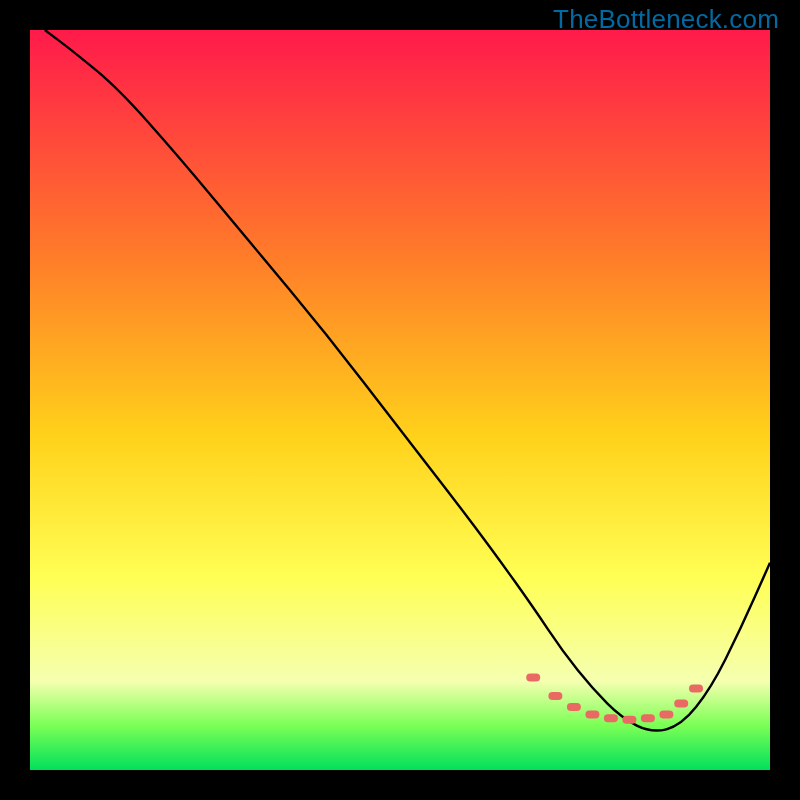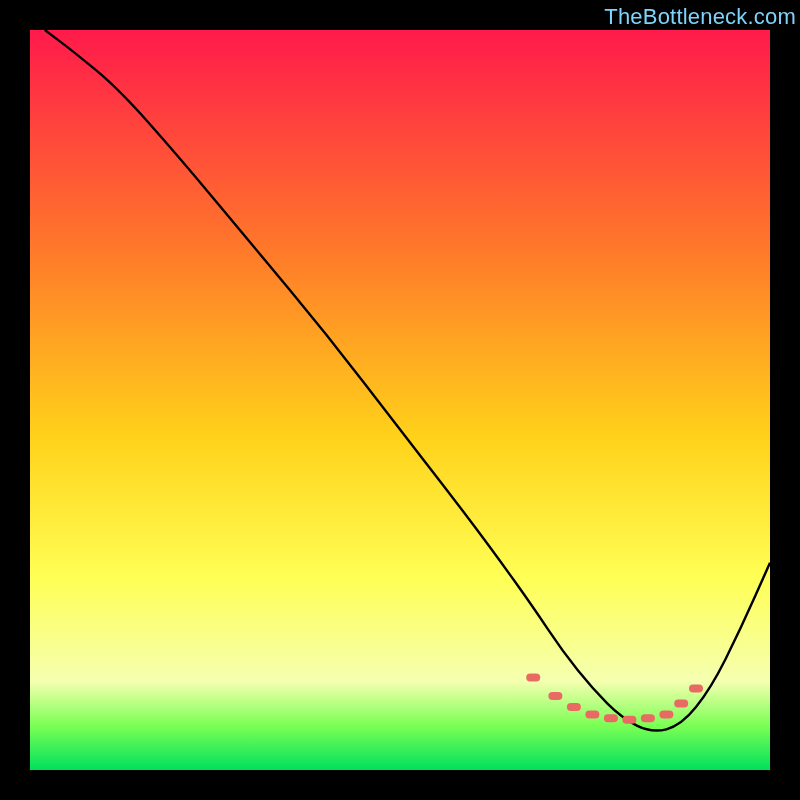--- a/index.html
+++ b/index.html
@@ -12,24 +12,24 @@
   }
   .root {
     position: relative;
     width: 800px;
     height: 800px;
     background: #000;
   }
   .watermark {
     position: absolute;
     top: 4px;
-    right: 4px;
-    color: #7dd3fc;
+    right: 21px;
+    color: #0369a1;
     font-family: Arial, Helvetica, sans-serif;
-    font-size: 22px;
+    font-size: 26px;
     letter-spacing: 0.2px;
     user-select: none;
   }
   svg {
     display: block;
   }
 </style>
 </head>
 <body>
 <div class="root">

